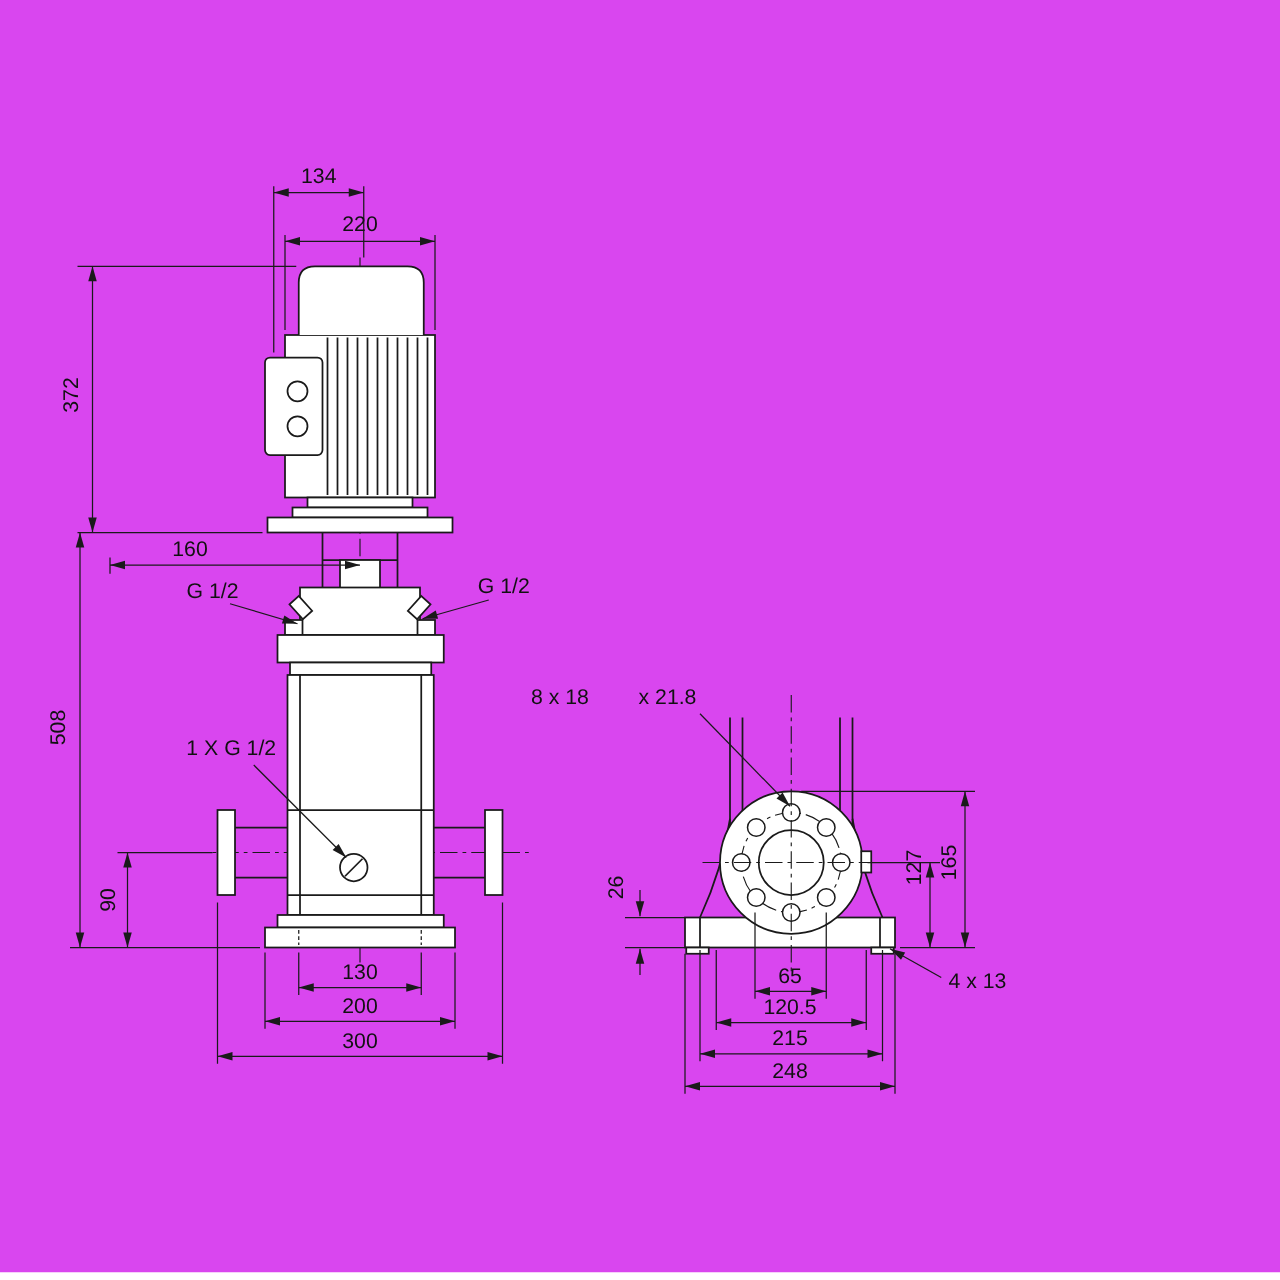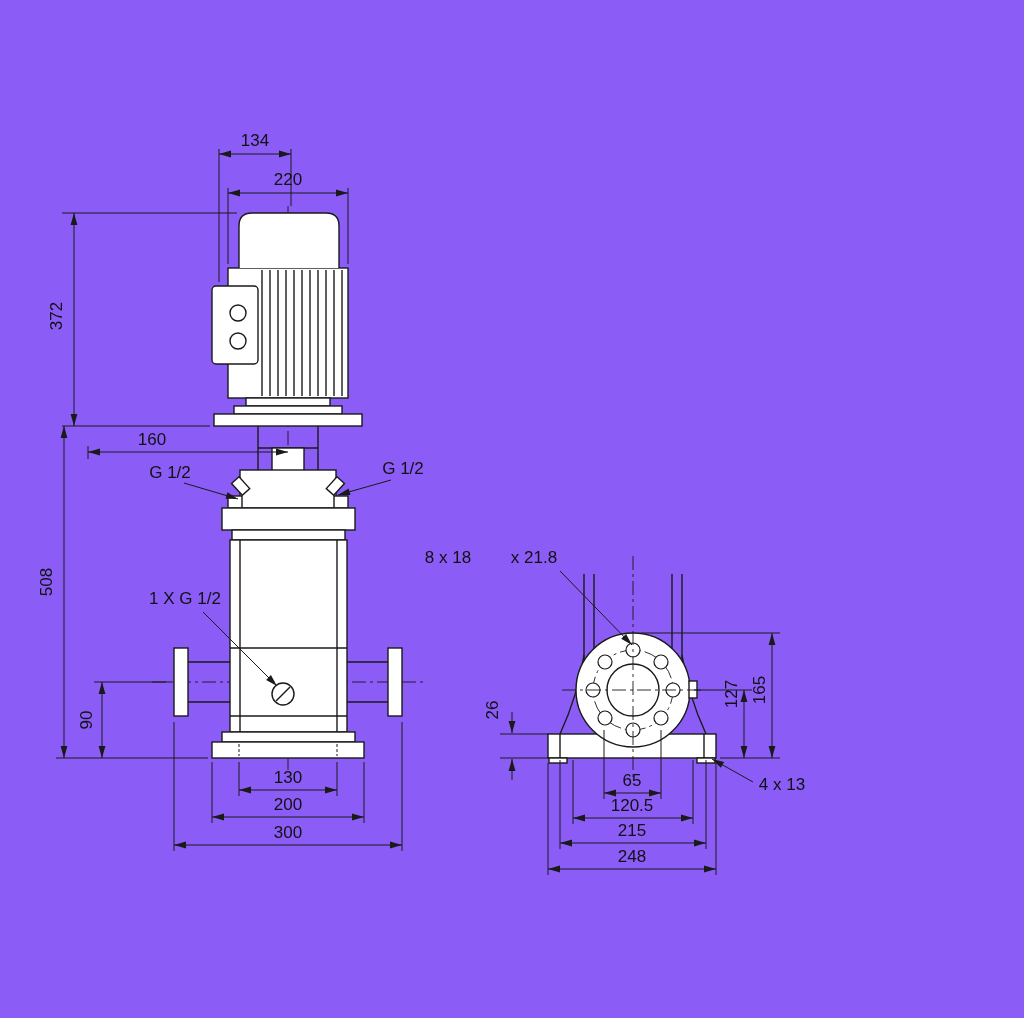--- a/index.html
+++ b/index.html
@@ -1,16 +1,16 @@
 <!DOCTYPE html>
 <html><head>
 <meta charset="utf-8">
 <style>
   html,body{margin:0;padding:0;background:#ffffff;}
-  .sheet{width:1024px;height:1018px;background:#8b5cf6;position:relative;overflow:hidden;}
+  .sheet{width:1024px;height:1018px;background:#d946ef;position:relative;overflow:hidden;}
   svg{display:block;}
   .ol  {stroke:#1a1a1a;stroke-width:1.4;fill:none;}
   .olf {stroke:#1a1a1a;stroke-width:1.4;fill:#ffffff;}
   .thin{stroke:#1a1a1a;stroke-width:1;fill:none;}
   .dim {stroke:#1a1a1a;stroke-width:1;fill:none;}
   .cl  {stroke:#1a1a1a;stroke-width:0.9;stroke-dasharray:14 4 3 4;fill:none;}
   .hole{stroke:#1a1a1a;stroke-width:1.2;fill:#ffffff;}
   text {font-family:"Liberation Sans",sans-serif;font-size:17px;fill:#111111;}
   .mid {text-anchor:middle;}
 </style>

